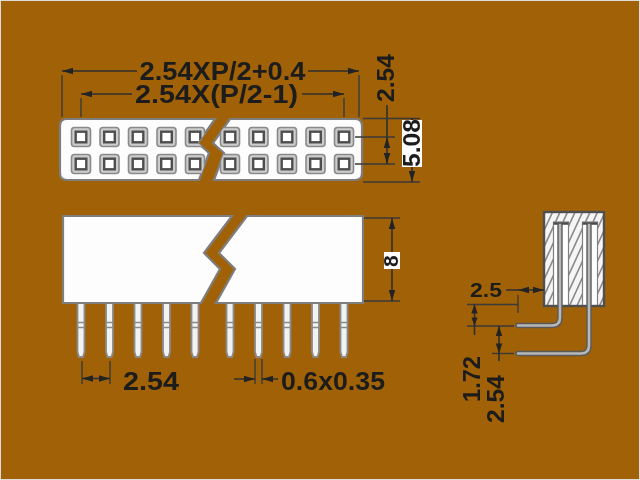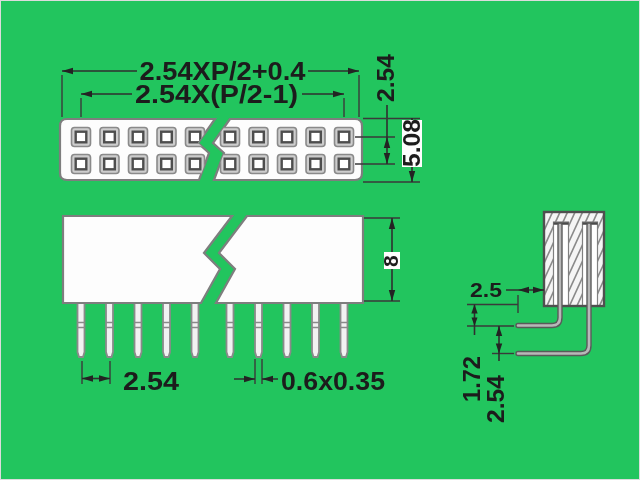--- a/index.html
+++ b/index.html
@@ -1,17 +1,17 @@
 <!DOCTYPE html>
 <html><head>
 <meta charset="utf-8">
 <style>
   html,body{margin:0;padding:0;background:#ffffff;}
   .canvas{
-    width:640px;height:480px;position:relative;background:#22c55e;
+    width:640px;height:480px;position:relative;background:#a16207;
     border:1px solid #dcdcdc;box-sizing:border-box;overflow:hidden;
     font-family:"Liberation Sans", sans-serif;
   }
   svg{display:block;}
   .dimtext{
     font-family:"Liberation Sans", sans-serif;
     font-weight:bold;
     fill:#1c1c1c;
   }
   .dimline{stroke:#2f2f2f;stroke-width:1.6;fill:none;}

